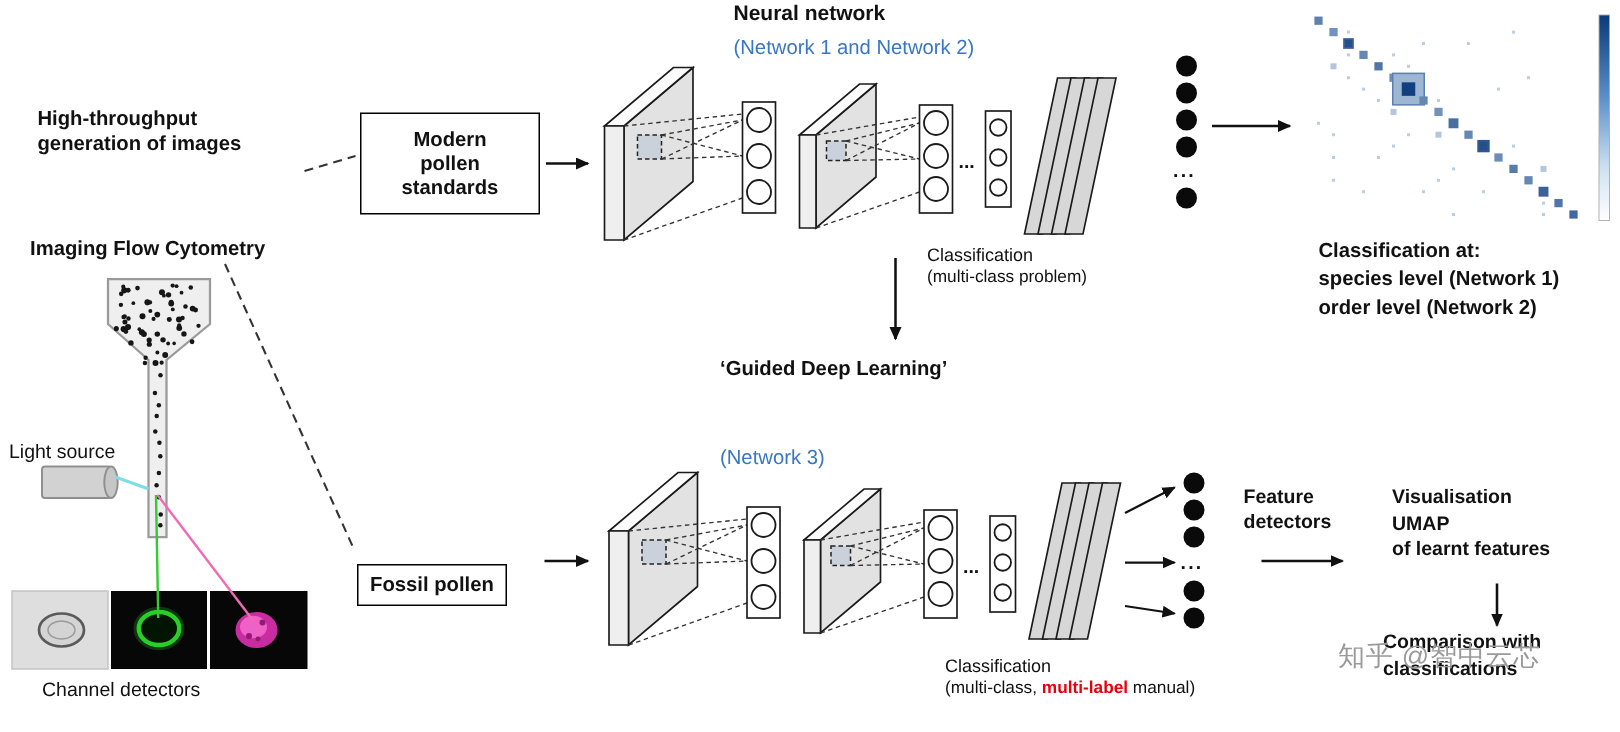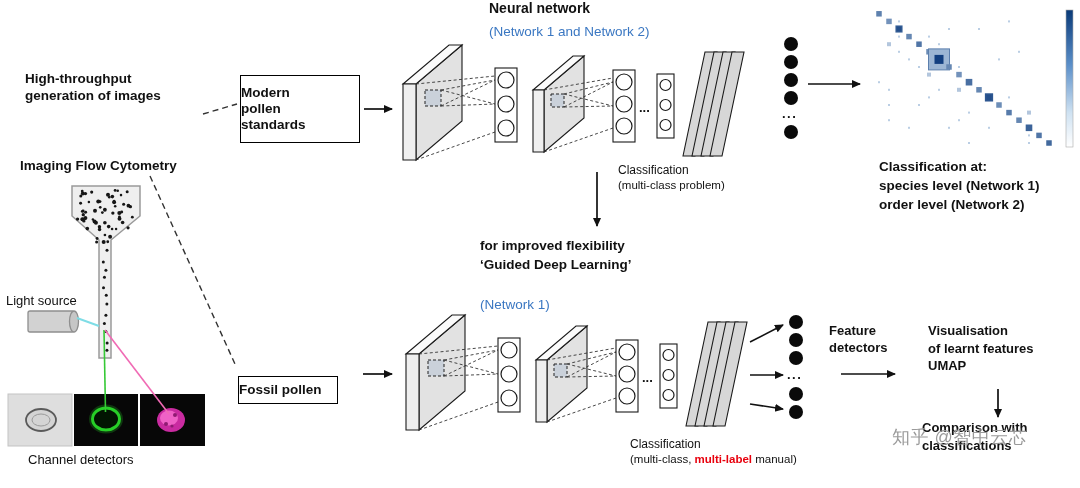--- a/index.html
+++ b/index.html
@@ -6,21 +6,21 @@
   html,body{background:#fff}
   #canvas{position:relative;width:1080px;height:488px;background:#ffffff;overflow:hidden;
           font-family:"Liberation Sans",sans-serif;color:#111}
   #bg{position:absolute;left:0;top:0}
   .abs{position:absolute}
   .b{font-weight:bold}
   .ctr{text-align:left}
   .blue{color:var(--accent-blue,#3a77c2)}
   .redtxt{color:var(--accent-red,#e8000d);font-weight:bold}
   .box{position:absolute;border:1.6px solid #000;background:#fff;display:flex;flex-direction:column;
-       align-items:flex-start;justify-content:center;font-weight:bold;font-size:13.5px;line-height:16px;text-align:center}
+       align-items:center;justify-content:center;font-weight:bold;font-size:13.5px;line-height:16px;text-align:center}
   .smalllbl{font-size:12px;line-height:15px}
   .watermark{position:absolute;font-size:18px;letter-spacing:.5px;white-space:nowrap;
              color:var(--wm-gray,#9a9a9a);z-index:10;font-weight:500}
 </style>
 </head>
 <body>
 
 <div id="canvas">
 
   <svg id="bg" width="1080" height="488">
@@ -335,34 +335,33 @@
     <div style="font-size:11.5px;line-height:15px">(multi-class problem)</div>
   </div>
 
   <div class="abs b" style="left:879px;top:157px;font-size:13.5px;line-height:19px">
     <div>Classification at:</div>
     <div>species level (Network 1)</div>
     <div>order level (Network 2)</div>
   </div>
 
   <div class="abs ctr b" style="left:480px;top:236px;width:235px;font-size:13.5px;line-height:19px">
-    <div>for improved flexibility</div>
     <div>‘Guided Deep Learning’</div>
   </div>
-  <div class="abs ctr blue" style="left:480px;top:297px;width:235px;font-size:13.5px">(Network 1)</div>
+  <div class="abs ctr blue" style="left:480px;top:297px;width:235px;font-size:13.5px">(Network 3)</div>
 
   <div class="abs ctr b" style="left:829px;top:322px;width:80px;font-size:13px;line-height:17px">
     <div>Feature</div>
     <div>detectors</div>
   </div>
 
   <div class="abs ctr b" style="left:928px;top:322px;width:145px;font-size:13px;line-height:17.5px">
     <div>Visualisation</div>
+    <div>UMAP</div>
     <div>of learnt features</div>
-    <div>UMAP</div>
   </div>
 
   <div class="abs ctr b" style="left:922px;top:419px;width:155px;font-size:13px;line-height:17.5px">
     <div>Comparison with</div>
     <div>classifications</div>
   </div>
 
   <div class="abs ctr" style="left:630px;top:437px;width:250px">
     <div class="smalllbl">Classification</div>
     <div style="font-size:11.5px;line-height:15px">

